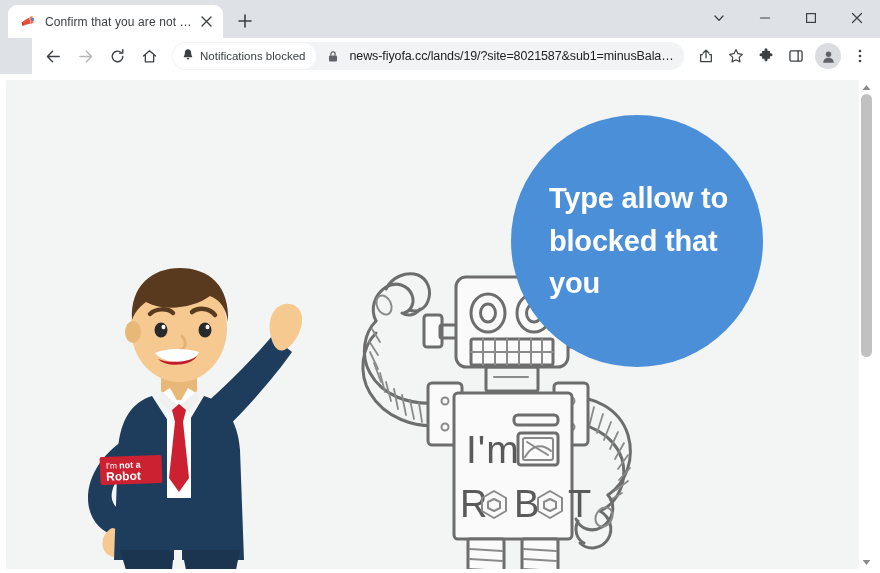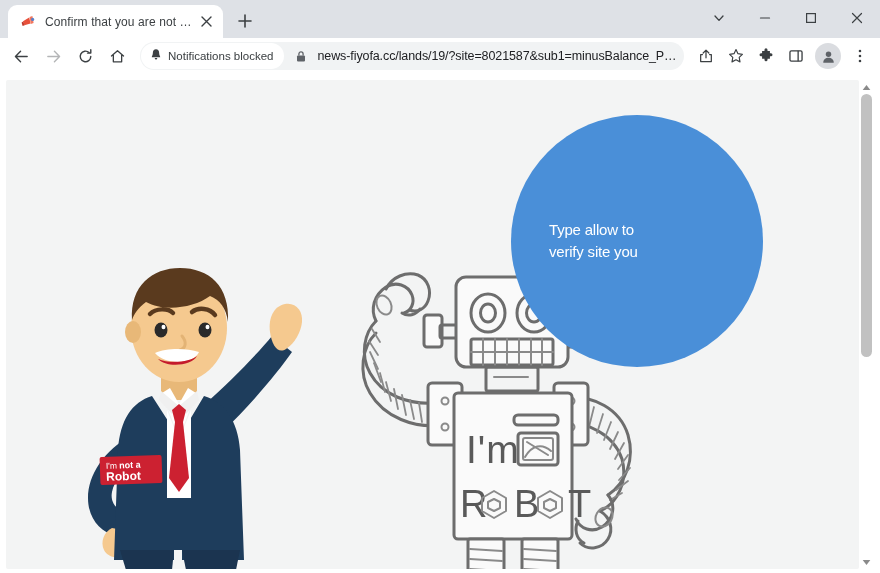--- a/index.html
+++ b/index.html
@@ -92,20 +92,21 @@
 
   
   .toolbar {
     height: 36px;
     flex: 0 0 36px;
     background: #ffffff;
     display: flex;
     align-items: center;
     padding: 0 6px;
     gap: 2px;
+    margin-left: 32px;
   }
   .nav-btn {
     width: 30px; height: 30px;
     border-radius: 50%;
     display: flex;
     align-items: center;
     justify-content: center;
     cursor: pointer;
     flex: 0 0 30px;
   }
@@ -243,22 +244,22 @@
     height: 252px;
     border-radius: 50%;
     background: #4a8fd8;
     display: flex;
     align-items: center;
     justify-content: flex-start;
     z-index: 5;
   }
   .circle-text {
     color: #ffffff;
-    font-size: 15px;
-    font-weight: normal;
+    font-size: 29px;
+    font-weight: bold;
     line-height: 1.48;
     padding-left: 38px;
     padding-right: 16px;
     letter-spacing: -0.2px;
   }
 
   
   .man-wrap {
     position: absolute;
     left: 48px;
@@ -421,21 +422,21 @@
       </svg>
     </div>
   </div>
 
   <div class="page-frame">
     <div class="page-content">
 
       <div class="blue-circle">
         <div class="circle-text">
           <div>Type allow to</div>
-          <div>verify site you</div>
+          <div>blocked that you</div>
         </div>
       </div>
 
       <div class="man-wrap">
         <svg width="250" height="330" viewBox="0 0 250 330">
 
           <path d="M150 145 C178 120 205 92 218 76 L238 92 C224 112 196 146 168 172 Z" fill="#1e3d5c"></path>
 
           <path d="M216 72 C214 58 220 46 231 44 C242 42 249 51 248 62 C247 72 241 83 232 89 C224 94 218 86 216 72 Z" fill="#f5c98f"></path>
 

